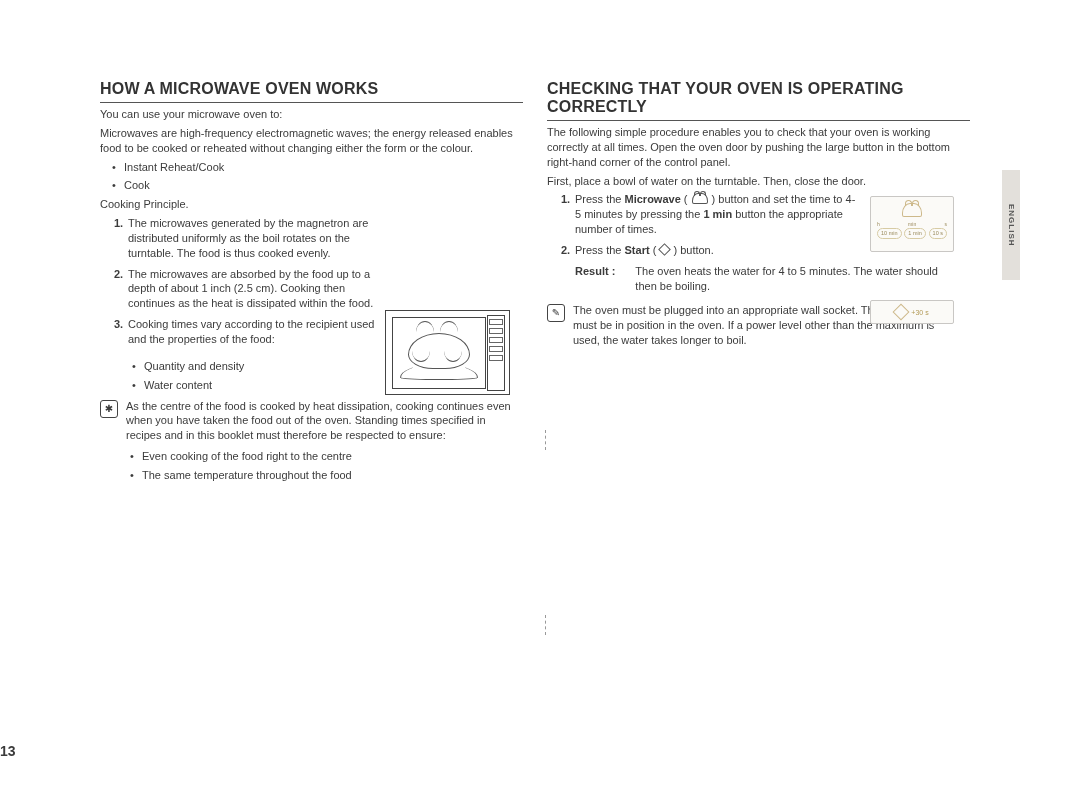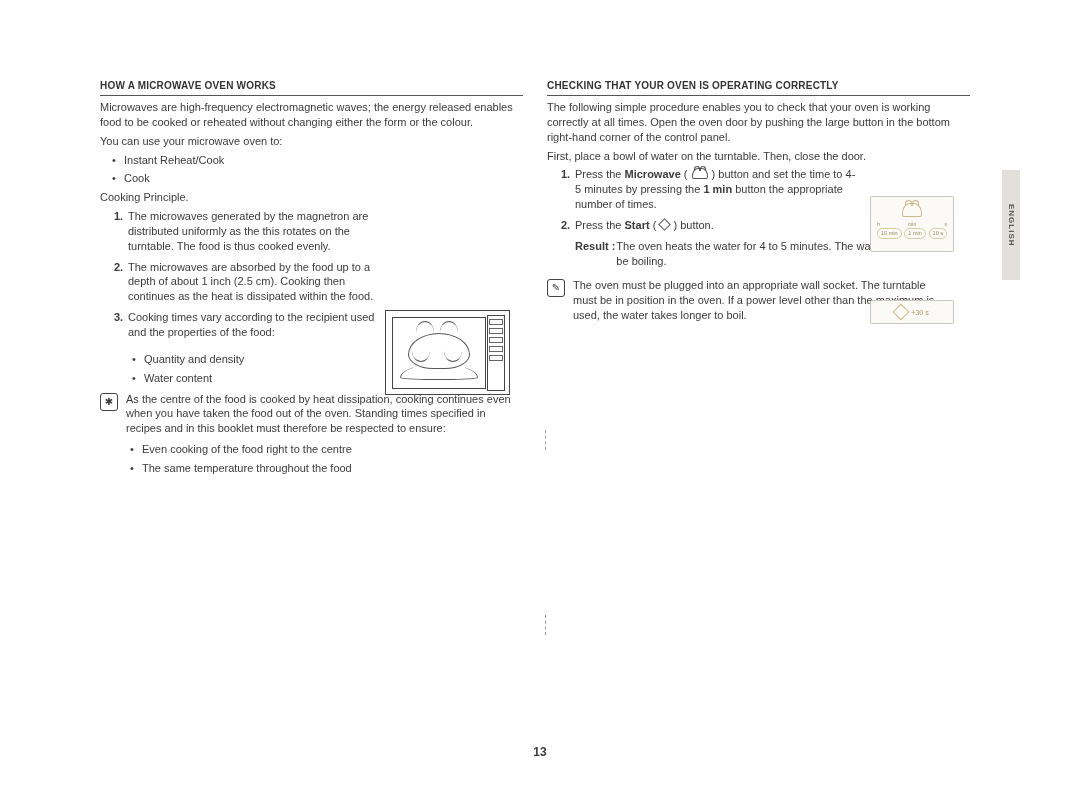--- a/index.html
+++ b/index.html
@@ -22,21 +22,21 @@
   .columns {
     display: flex;
     flex-direction: row;
     gap: 24px;
     width: 870px;
   }
   .col {
     width: 430px;
   }
   h2 {
-    font-size: 10px;
+    font-size: 16px;
     letter-spacing: .2px;
     margin: 0 0 4px 0;
     font-weight: bold;
     color: #333;
   }
   .rule {
     border-bottom: 1px solid #555;
     margin: 0 0 4px 0;
   }
   p, li {
@@ -149,21 +149,21 @@
   .note-icon .glyph {
     position: absolute;
     inset: 0;
     display:flex; align-items:center; justify-content:center;
     font-size: 10px;
   }
   .note-text { flex: 1; font-size: 11px; line-height: 1.35; }
 
   .result-row {
     display: flex;
-    gap: 1px;
+    gap: 20px;
     margin: 4px 16px 0 28px;
     font-size: 11px;
     line-height: 1.35;
   }
   .result-row .label { font-weight: bold; white-space: nowrap; }
   .result-row .text { flex: 1; }
 
   .ctrl-panel {
     position: absolute;
     left: 870px;
@@ -245,22 +245,22 @@
     display:flex;
     align-items:center;
     justify-content:center;
     writing-mode: vertical-rl;
     text-orientation: mixed;
   }
   .pagenum {
     position:absolute;
     left: 0; right: 0;
     bottom: 30px;
-    text-align:center;
-    font-size: 12px;
+    text-align:left;
+    font-size: 14px;
     font-weight: bold;
   }
   .mw-glyph {
     display:inline-block;
     vertical-align: -1px;
     width: 14px; height: 9px;
     border:1px solid #555;
     border-radius: 6px 6px 2px 2px / 8px 8px 2px 2px;
     position:relative;
     margin: 0 1px;
@@ -295,31 +295,31 @@
 <body>
 
 <div class="page">
   <div class="lang-tab">ENGLISH</div>
 
   <div class="columns">
 
     <div class="col">
       <h2>HOW A MICROWAVE OVEN WORKS</h2>
       <div class="rule"></div>
+      <p>You can use your microwave oven to:</p>
       <p>Microwaves are high-frequency electromagnetic waves; the energy released enables food to be cooked or reheated without changing either the form or the colour.</p>
-      <p>You can use your microwave oven to:</p>
       <ul class="bullets">
         <li>Instant Reheat/Cook</li>
         <li>Cook</li>
       </ul>
       <p>Cooking Principle.</p>
 
       <div class="left-body">
         <ol class="numbered">
-          <li><span class="num">1.</span><span>The microwaves generated by the magnetron are distributed uniformly as the this rotates on the turntable. The food is thus cooked evenly.</span></li>
+          <li><span class="num">1.</span><span>The microwaves generated by the magnetron are distributed uniformly as the boil rotates on the turntable. The food is thus cooked evenly.</span></li>
           <li><span class="num">2.</span><span>The microwaves are absorbed by the food up to a depth of about 1 inch (2.5 cm). Cooking then continues as the heat is dissipated within the food.</span></li>
           <li><span class="num">3.</span><span>Cooking times vary according to the recipient used and the properties of the food:</span>
             <ul class="bullets" style="padding-left:16px; margin-top:12px;">
               <li>Quantity and density</li>
               <li>Water content</li>
             </ul>
           </li>
         </ol>
       </div>
 

